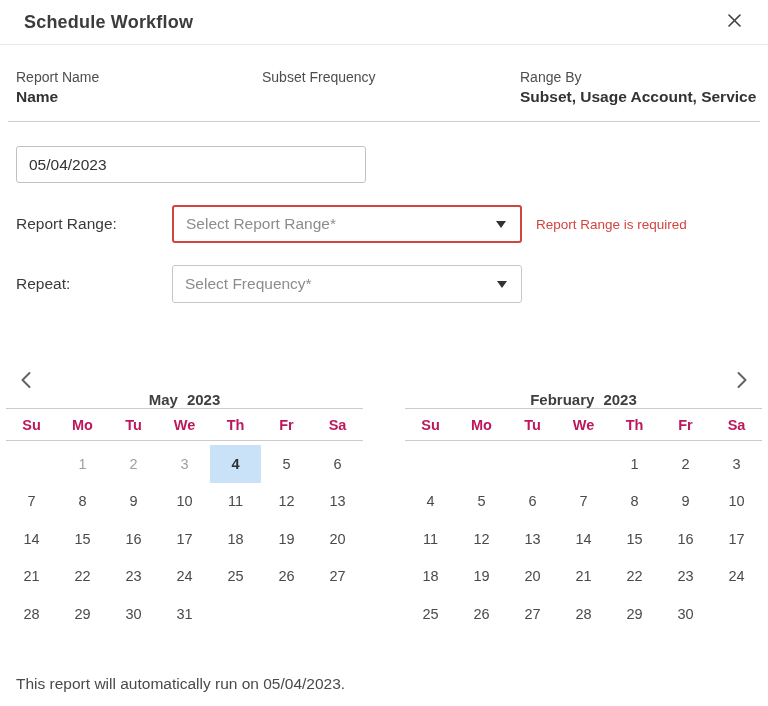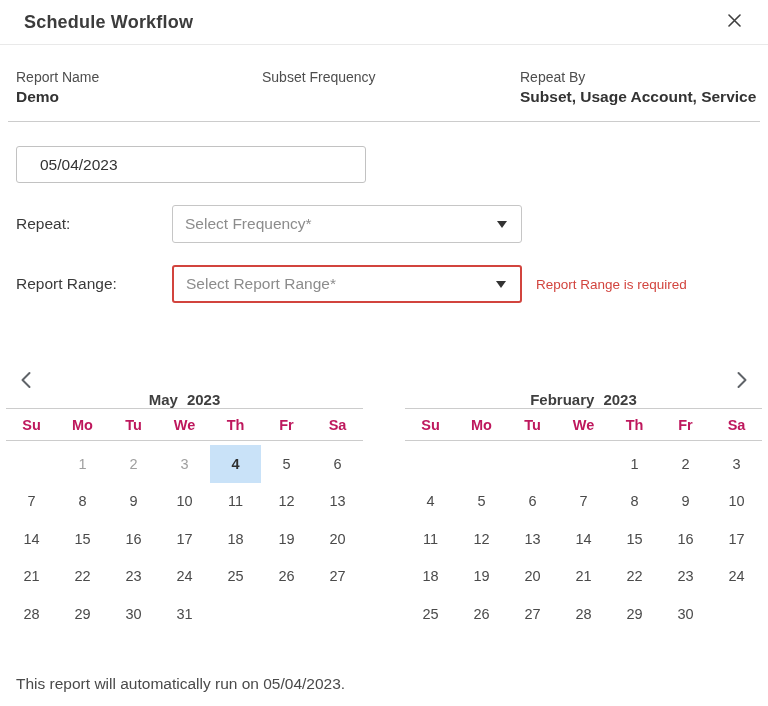--- a/index.html
+++ b/index.html
@@ -39,21 +39,21 @@
   .divider { border-top:1px solid #ccc; margin:0 8px; }
 
   
   .form { padding:24px 16px 0 16px; }
   .form-row { display:flex; align-items:center; margin-bottom:22px; }
   .form-label { width:156px; flex-shrink:0; font-size:15.5px; color:#3a3a3a; }
   .text-input {
     width:350px; height:37px;
     border:1px solid #c2c2c2; border-radius:3px;
     font-family:"Liberation Sans", sans-serif;
-    font-size:15.5px; color:#333; padding:0 23px;
+    font-size:15.5px; color:#333; padding:0 12px;
     background:#fff; outline:none;
   }
   .select {
     width:350px; height:38px;
     border:1px solid #c6c6c6; border-radius:3px;
     display:flex; align-items:center;
     padding:0 36px 0 12px;
     position:relative; background:#fff; cursor:pointer;
   }
   .select.error-state { border:2px solid var(--error,#d2443e); }
@@ -112,54 +112,54 @@
         <svg width="13" height="13" viewBox="0 0 13 13">
             <path d="M1 1 L12 12 M12 1 L1 12" stroke="#3f3f3f" stroke-width="1.6" stroke-linecap="round" fill="none"></path>
           </svg>
       </span>
     </button>
   </div>
 
   <div class="info">
     <div class="info-col">
       <div class="info-label">Report Name</div>
-      <div class="info-value">Demo</div>
+      <div class="info-value">Name</div>
     </div>
     <div class="info-col info-col-subset">
       <div class="info-label">Subset Frequency</div>
     </div>
     <div class="info-col info-col-groupby">
-      <div class="info-label">Repeat By</div>
+      <div class="info-label">Range By</div>
       <div class="info-value">Subset, Usage Account, Service</div>
     </div>
   </div>
 
   <div class="divider"></div>
 
   <div class="form">
 
     <div class="form-row">
       <input class="text-input" type="text" value="05/04/2023" style="">
-    </div>
-
-    <div class="form-row">
-      <div class="form-label">Repeat:</div>
-      <div class="select">
-        <span class="placeholder">Select Frequency*</span>
-        <span class="caret"></span>
-      </div>
     </div>
 
     <div class="form-row">
       <div class="form-label">Report Range:</div>
       <div class="select error-state">
         <span class="placeholder">Select Report Range*</span>
         <span class="caret"></span>
       </div>
       <div class="error-msg">Report Range is required</div>
+    </div>
+
+    <div class="form-row">
+      <div class="form-label">Repeat:</div>
+      <div class="select">
+        <span class="placeholder">Select Frequency*</span>
+        <span class="caret"></span>
+      </div>
     </div>
 
   </div>
 
   <div class="calendars">
 
     <div class="calendar">
       <div class="cal-header">
         <button class="cal-nav prev">
           <span>

